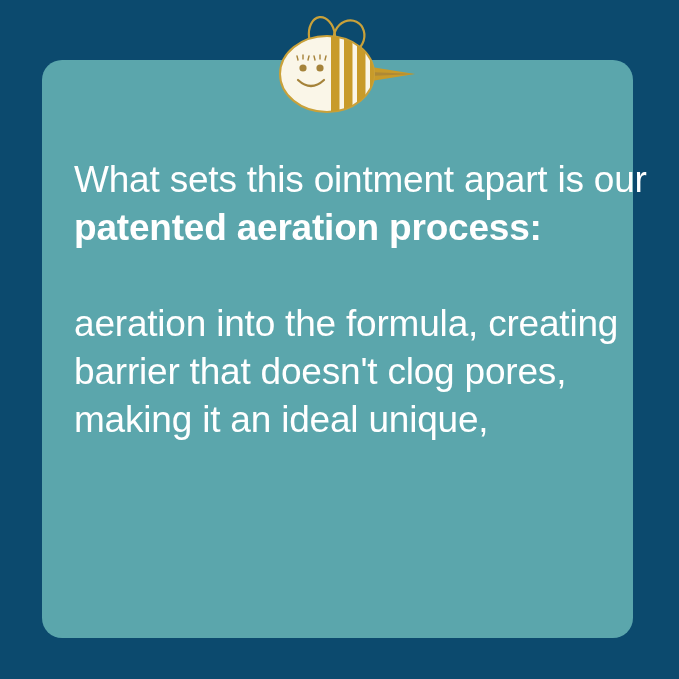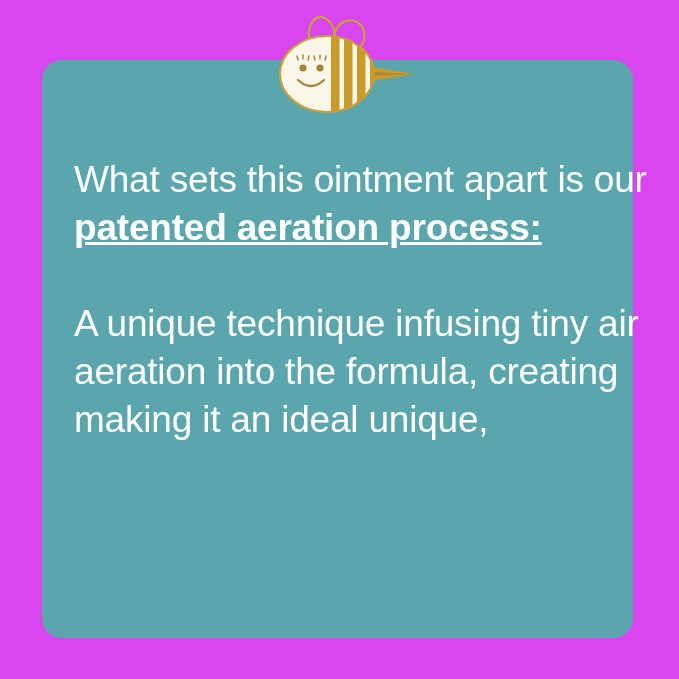--- a/index.html
+++ b/index.html
@@ -13,21 +13,21 @@
     position: relative;
     overflow: hidden;
     font-family: "Liberation Sans", sans-serif;
   }
 
   #stage {
     position: absolute;
     left: 0; top: 0;
     width: 679px;
     height: 679px;
-    background: #d946ef;
+    background: #0c4a6e;
   }
 
   
   #card {
     position: absolute;
     left: 42px;
     top: 60px;
     width: 591px;
     height: 578px;
     background: #5ba6ac;
@@ -54,21 +54,20 @@
   .line {
     color: #ffffff;
     font-size: 37px;
     line-height: 48px;
     letter-spacing: -0.2px;
     white-space: nowrap;
     font-weight: 400;
   }
   .line.bold {
     font-weight: 700;
-    text-decoration: underline;
   }
   .spacer {
     height: 48px;
   }
   #para-2 {
     margin-top: 0;
   }
 </style>
 </head>
 <body>
@@ -120,20 +119,20 @@
   <div id="text-block">
 
     <div id="para-1">
       <div class="line">What sets this ointment apart is our</div>
       <div class="line bold">patented aeration process:</div>
     </div>
 
     <div class="spacer"></div>
 
     <div id="para-2">
-      <div class="line">A unique technique infusing tiny air</div>
       <div class="line">aeration into the formula, creating</div>
+      <div class="line">barrier that doesn't clog pores,</div>
       <div class="line">making it an ideal unique,</div>
     </div>
 
   </div>
 
 </div>
 
 </body></html>

